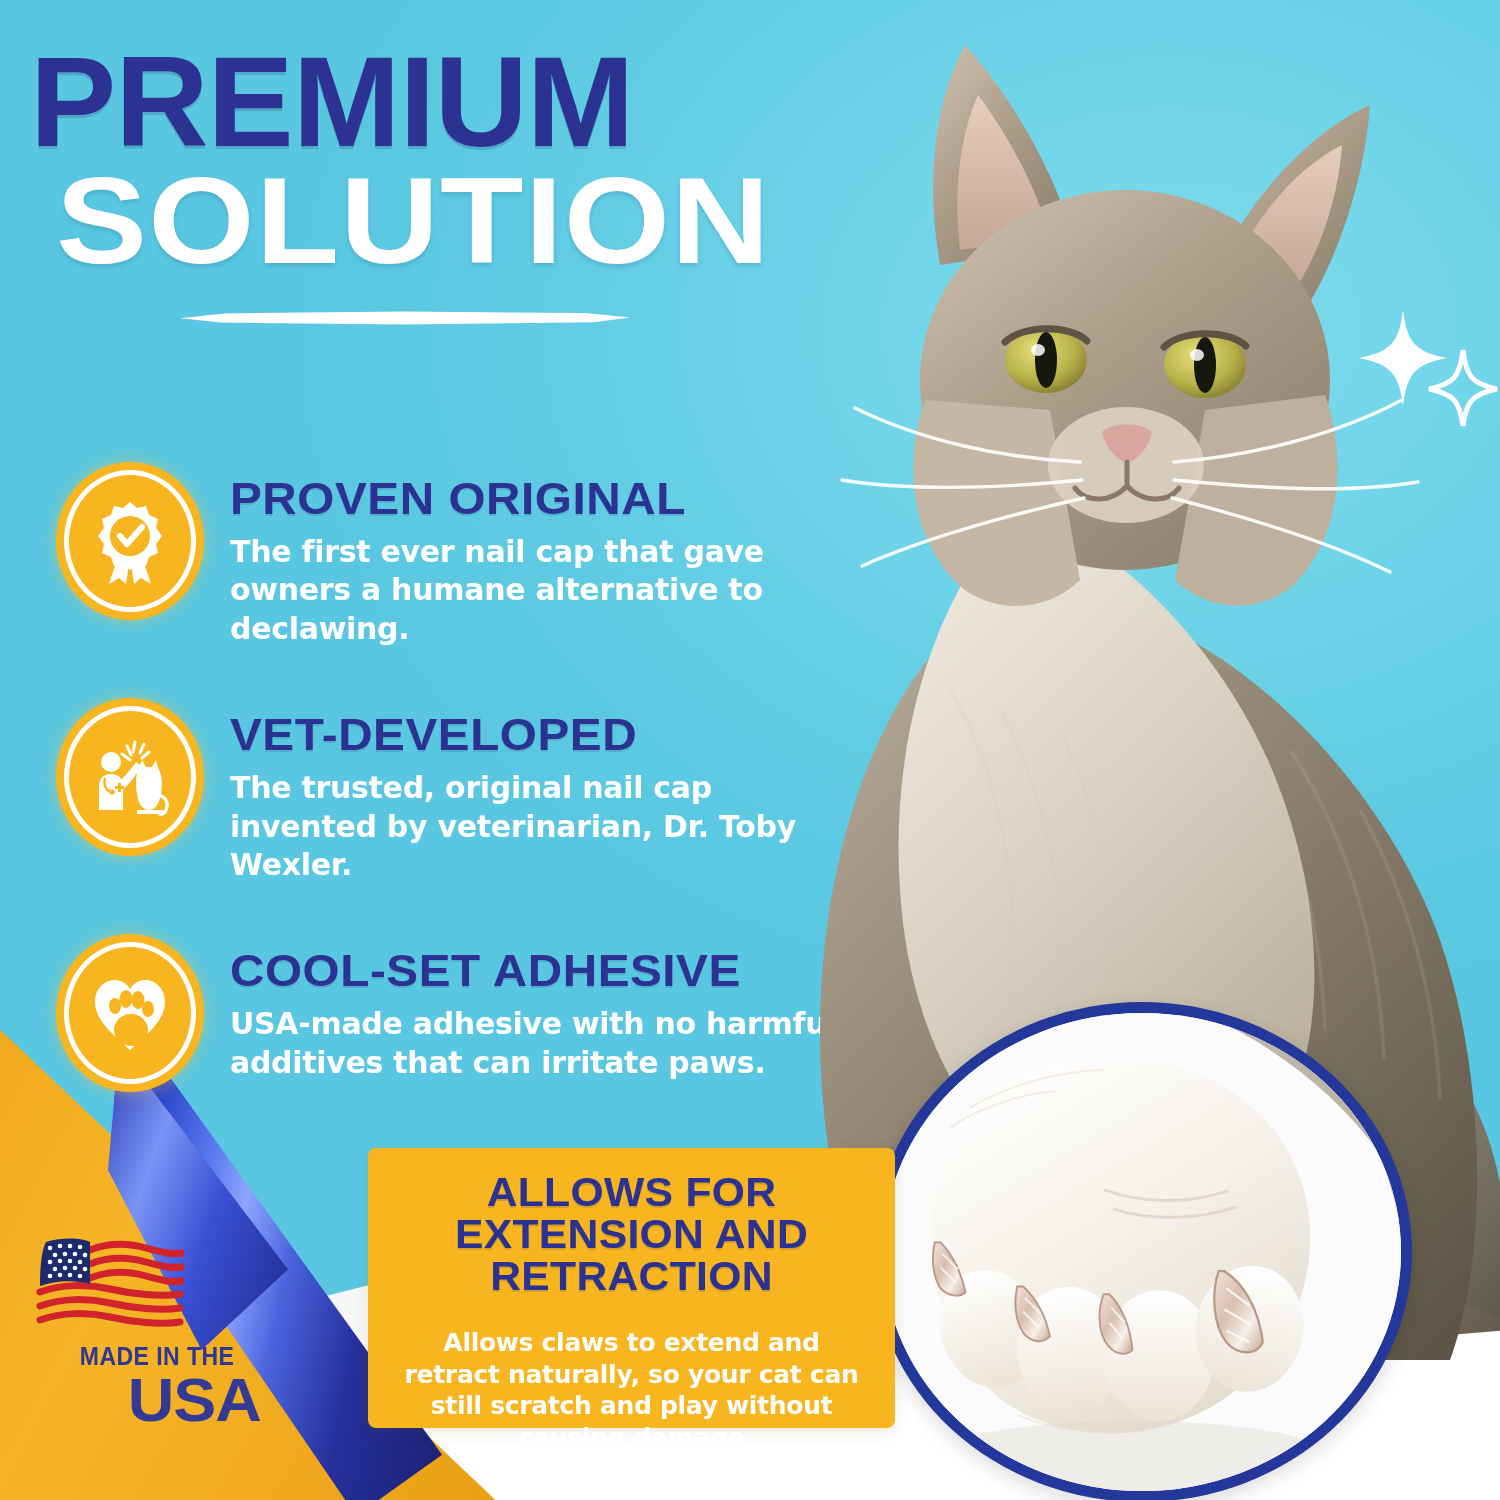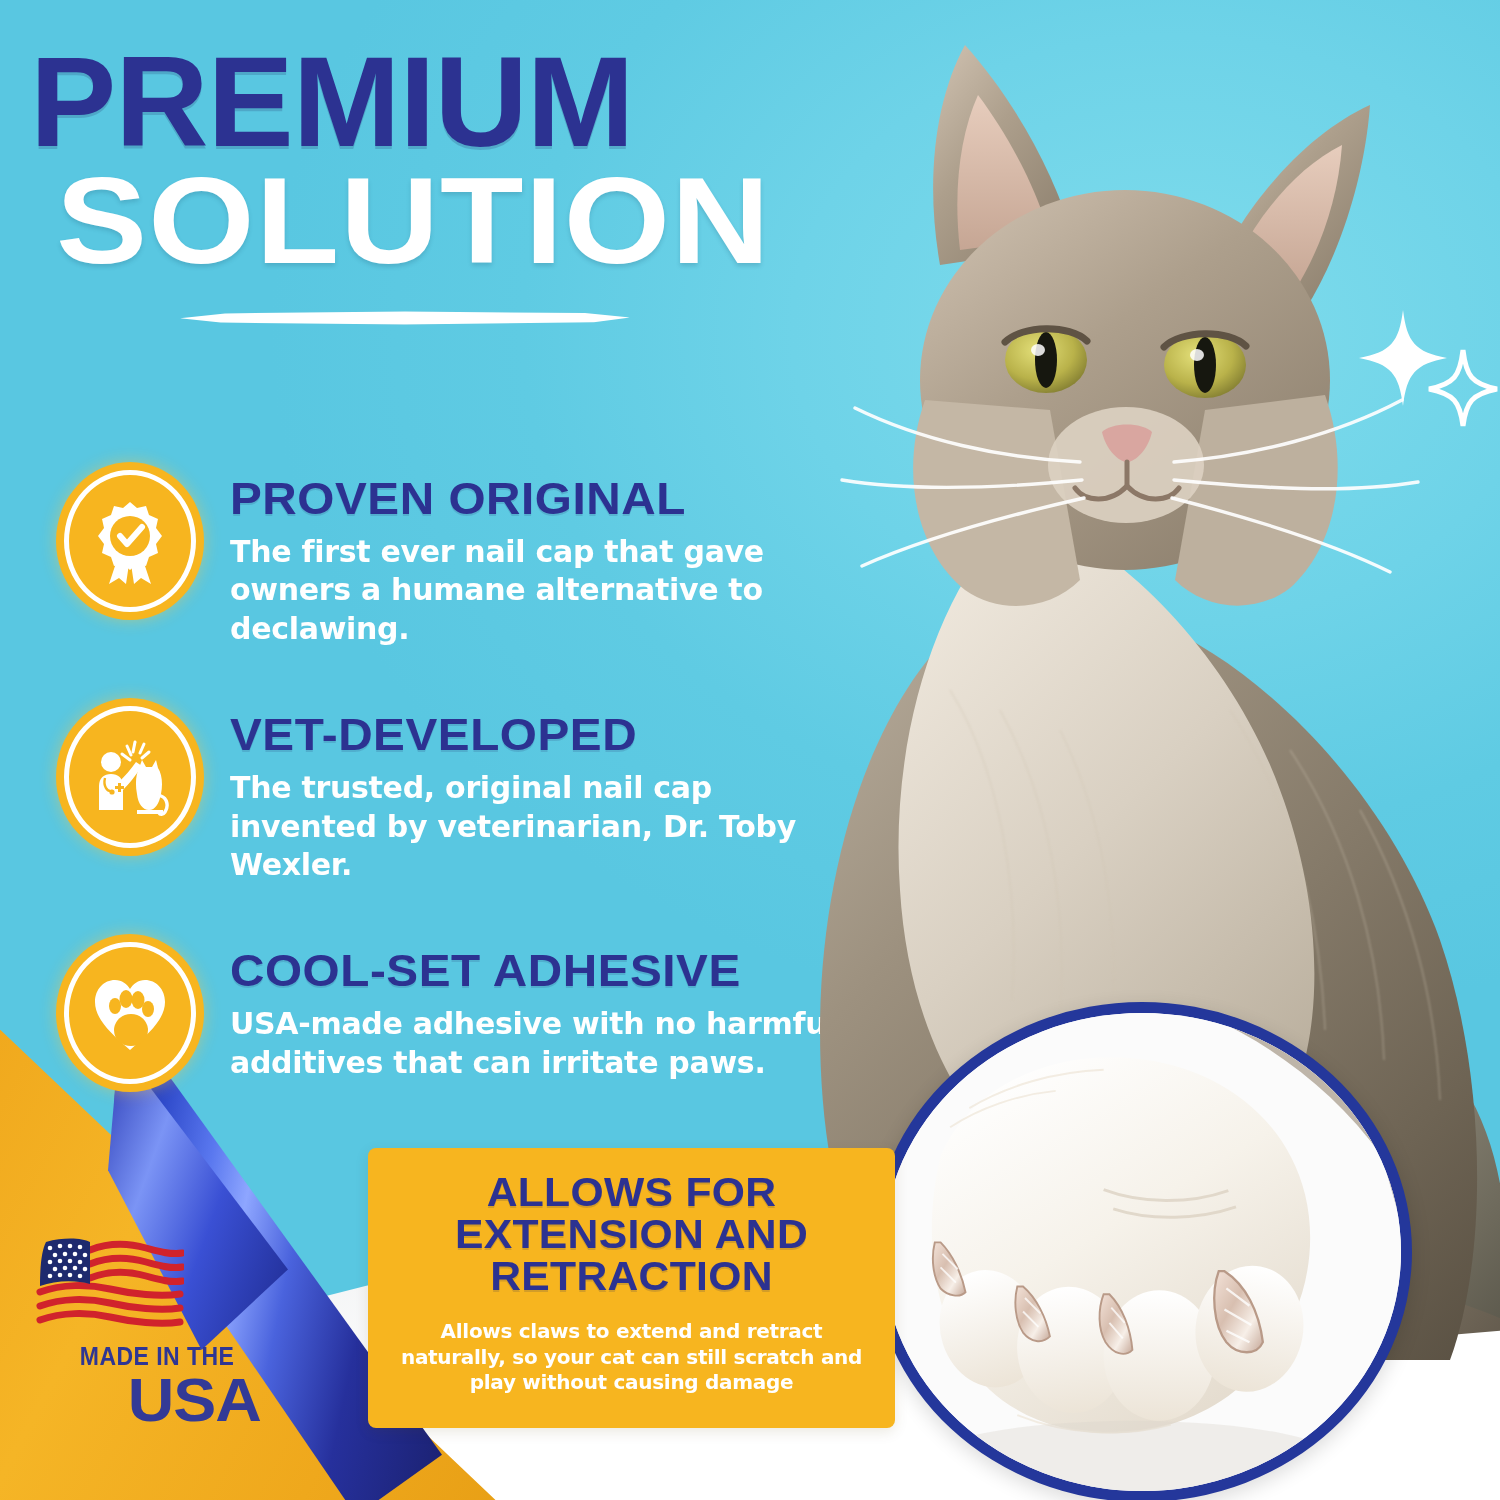--- a/index.html
+++ b/index.html
@@ -252,24 +252,24 @@
     font-family: "Liberation Sans Narrow", "Liberation Sans", sans-serif;
     font-weight: 700;
     font-size: 41px;
     line-height: 1.02;
     letter-spacing: 0.3px;
     color: #2c3291;
     text-shadow: 0 2px 0 rgba(25,28,90,0.16);
     transform: scaleX(1.04);
   }
   .c-body {
-    margin-top: 22px;
+    margin-top: 30px;
     font-family: "DejaVu Sans", sans-serif;
     font-weight: 700;
-    font-size: 20px;
+    font-size: 25px;
     line-height: 1.26;
     color: #ffffff;
     letter-spacing: -0.3px;
   }
 
   
   .cat-photo {
     position: absolute;
     right: -10px;
     top: 10px;

